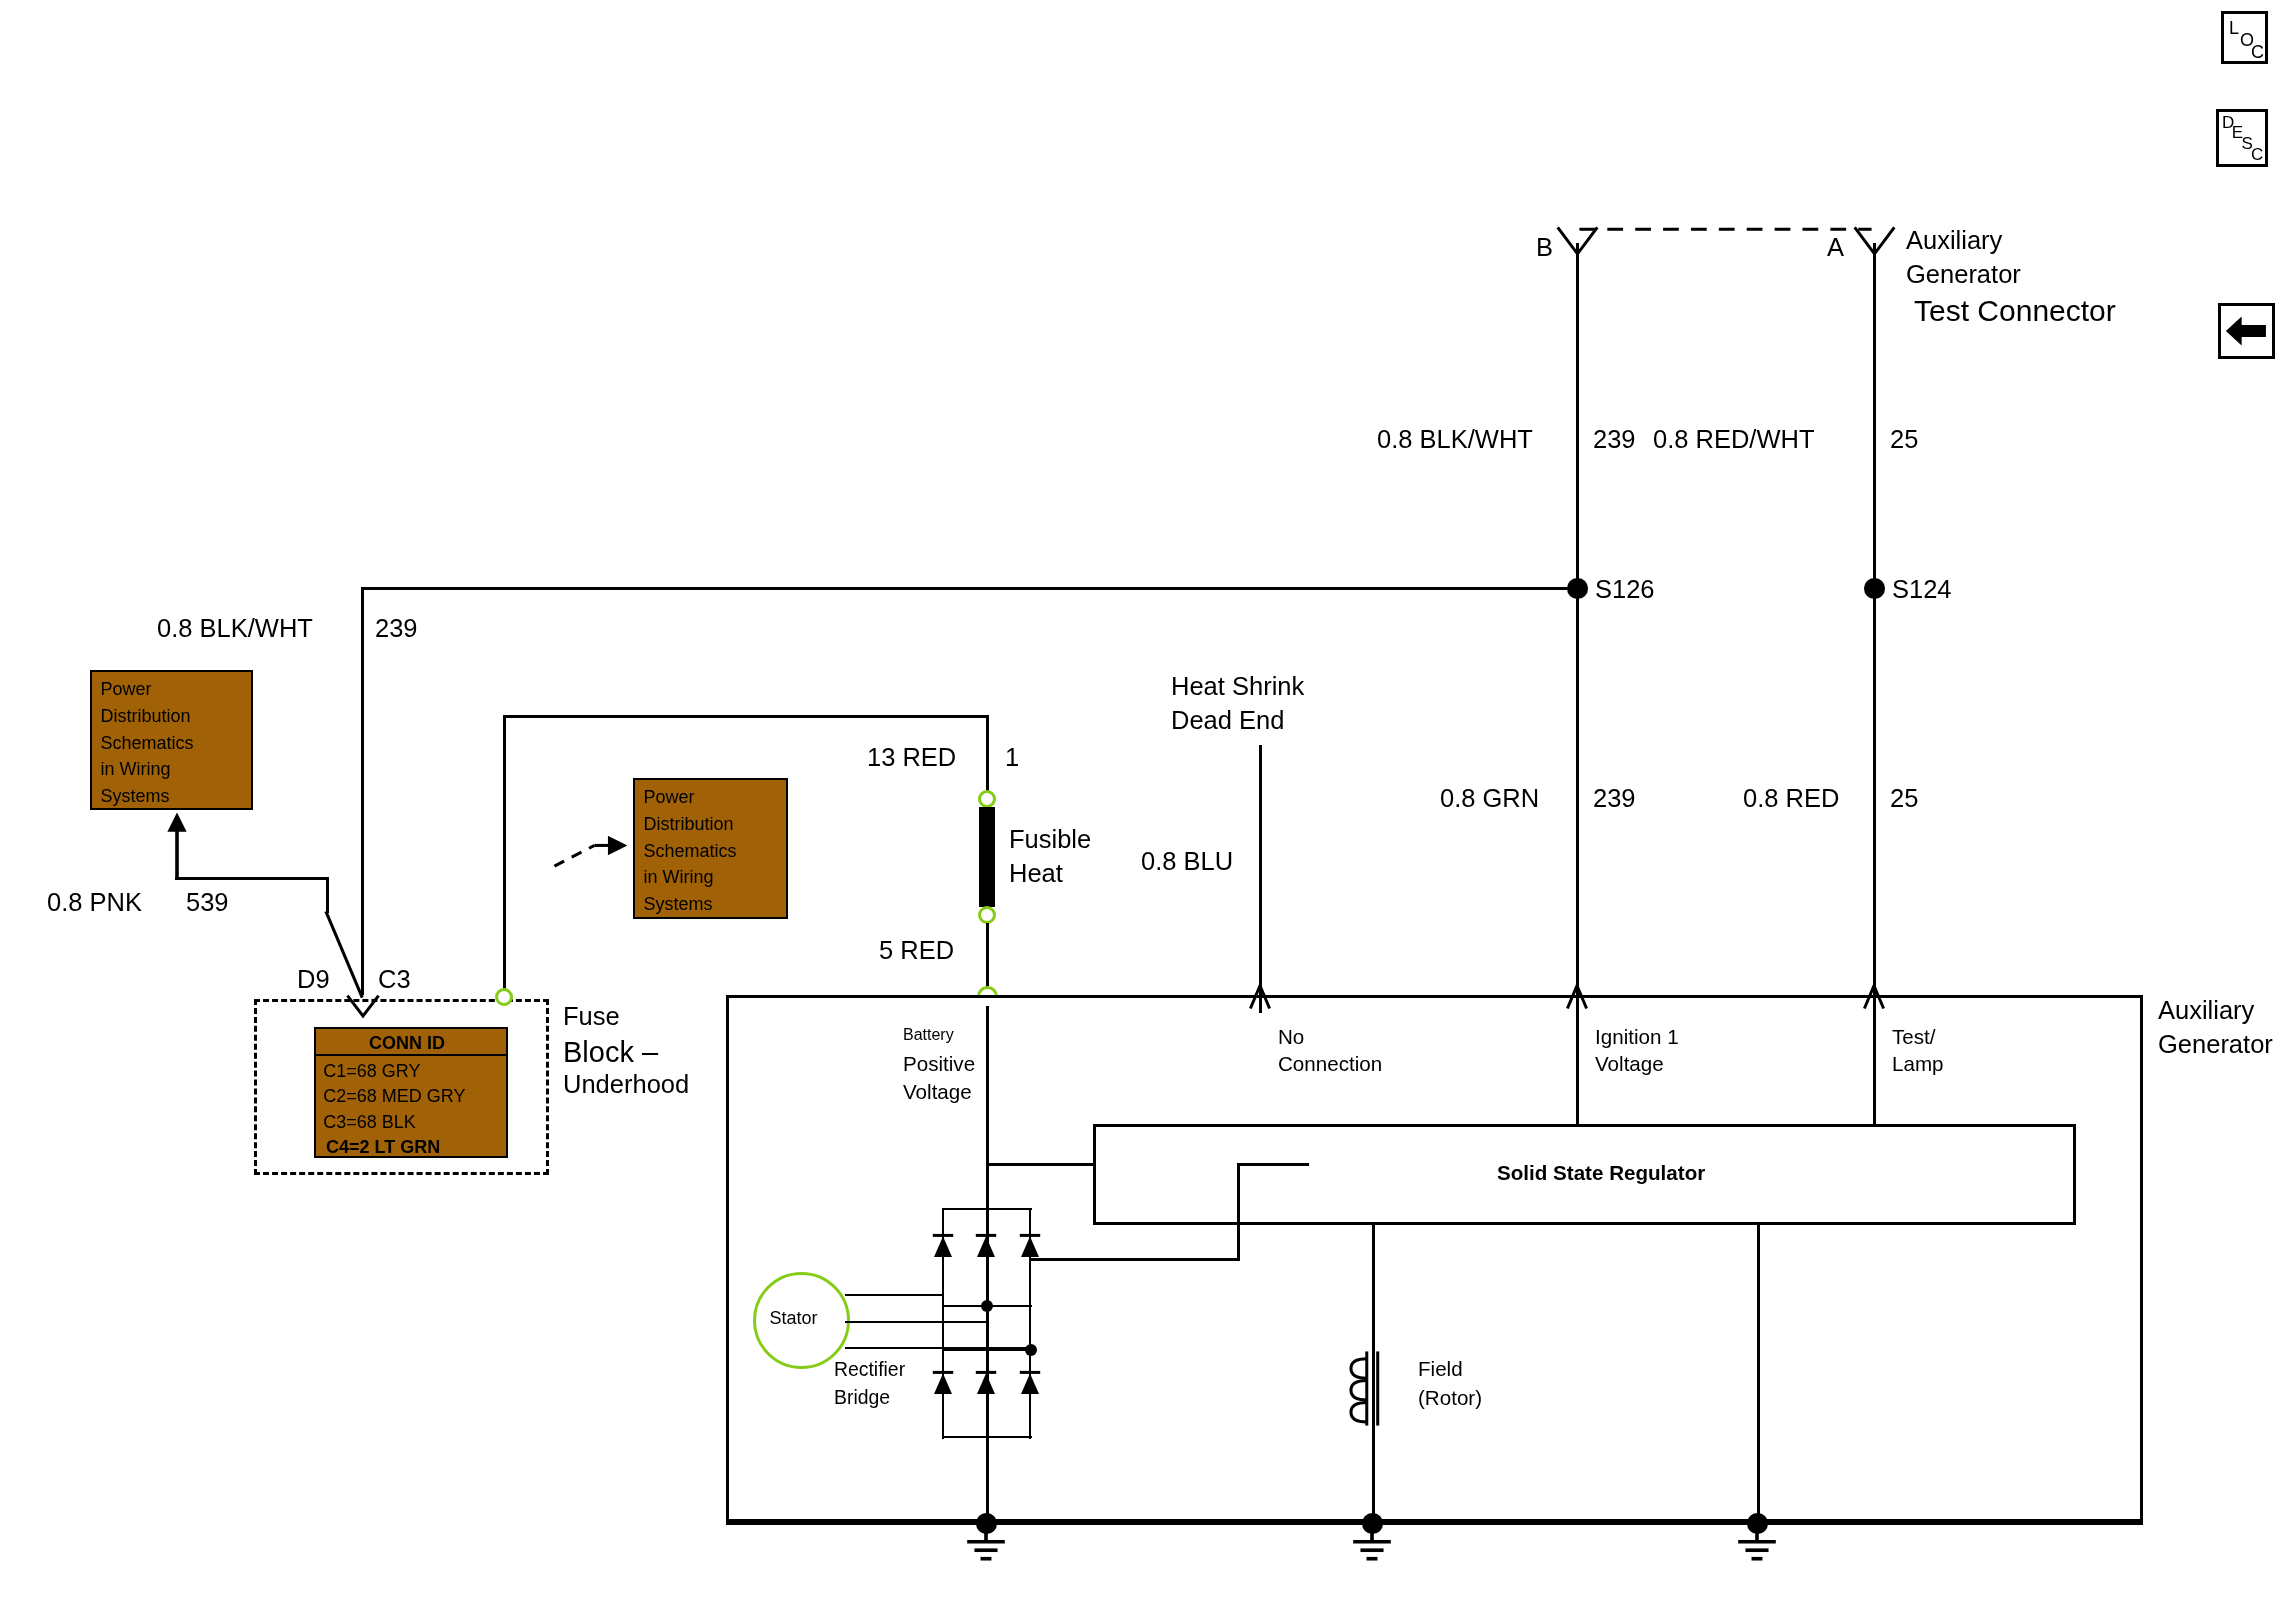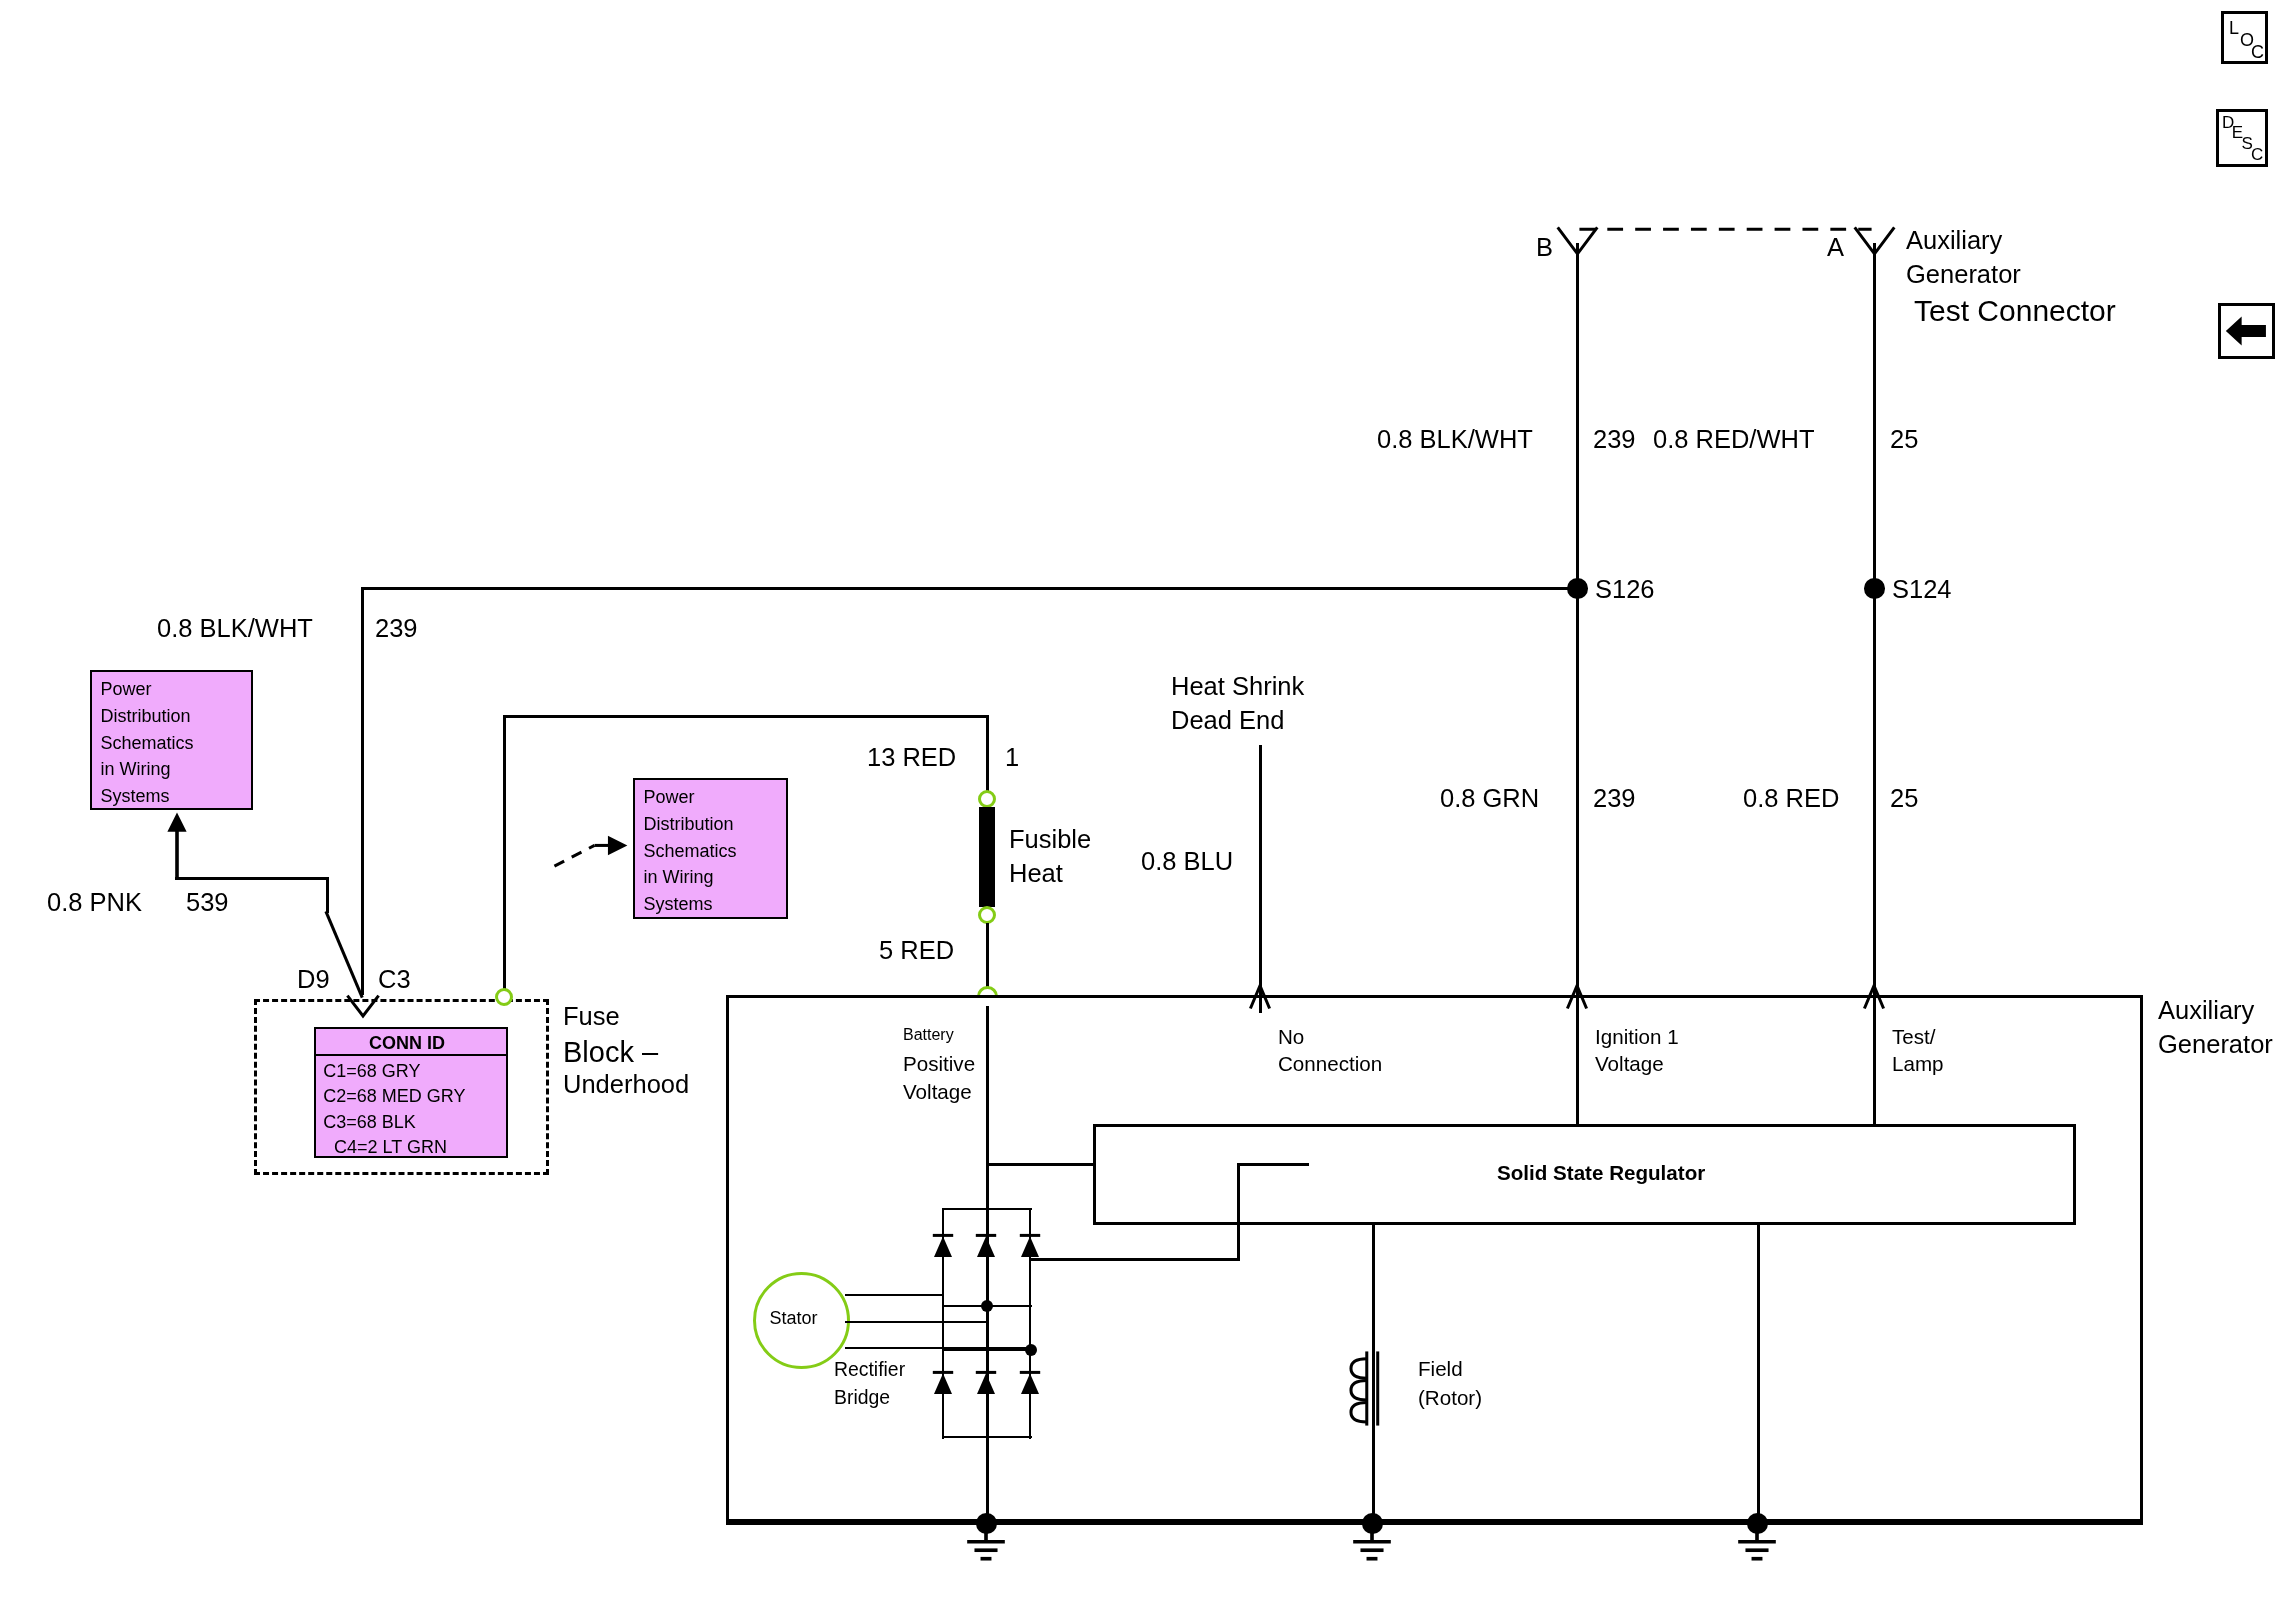--- a/index.html
+++ b/index.html
@@ -33,21 +33,21 @@
 
   .box {
     position: absolute;
     border: 3px solid #000;
     background: #fff;
     box-sizing: border-box;
   }
   .box-thin {
     position: absolute;
     border: 2.4px solid #000;
-    background: #f0abfc;
+    background: #a16207;
     box-sizing: border-box;
   }
   .dashbox {
     position: absolute;
     border: 3px dashed #000;
     background: transparent;
     box-sizing: border-box;
   }
   .dot {
     position: absolute;
@@ -180,21 +180,21 @@
   <span class="txt" style="left:297px; top:964px; font-size:25.5px;">D9</span>
   <span class="txt" style="left:378px; top:964px; font-size:25.5px;">C3</span>
 
   <div class="box-thin" style="left:314px; top:1027px; width:194px; height:131px;">
     <div class="abs" style="left:0; top:0; width:100%; height:27px; border-bottom:2.4px solid #000; box-sizing:border-box;">
       <span class="txt" style="left:53px; top:3.6px; font-size:18px; font-weight:bold;">CONN ID</span>
     </div>
     <span class="txt" style="left:7.3px; top:32px; font-size:18px;">C1=68 GRY</span>
     <span class="txt" style="left:7.3px; top:57px; font-size:18px;">C2=68 MED GRY</span>
     <span class="txt" style="left:7.3px; top:83px; font-size:18px;">C3=68 BLK</span>
-    <span class="txt" style="left:18px; top:108px; font-size:18px;">C4=2 LT GRN</span>
+    <span class="txt" style="left:10px; top:108px; font-size:18px;font-weight:bold;">C4=2 LT GRN</span>
   </div>
 
   <span class="txt" style="left:563px; top:1001px; font-size:25.5px;">Fuse</span>
   <span class="txt" style="left:563px; top:1035px; font-size:29px;">Block –</span>
   <span class="txt" style="left:563px; top:1069px; font-size:25.5px;">Underhood</span>
 
   <span class="txt" style="left:867px; top:742px; font-size:25.5px;">13 RED</span>
   <span class="txt" style="left:1005px; top:742px; font-size:25.5px;">1</span>
 
   <div class="vline" style="left:986px; top:783px; height:12px;"></div>

